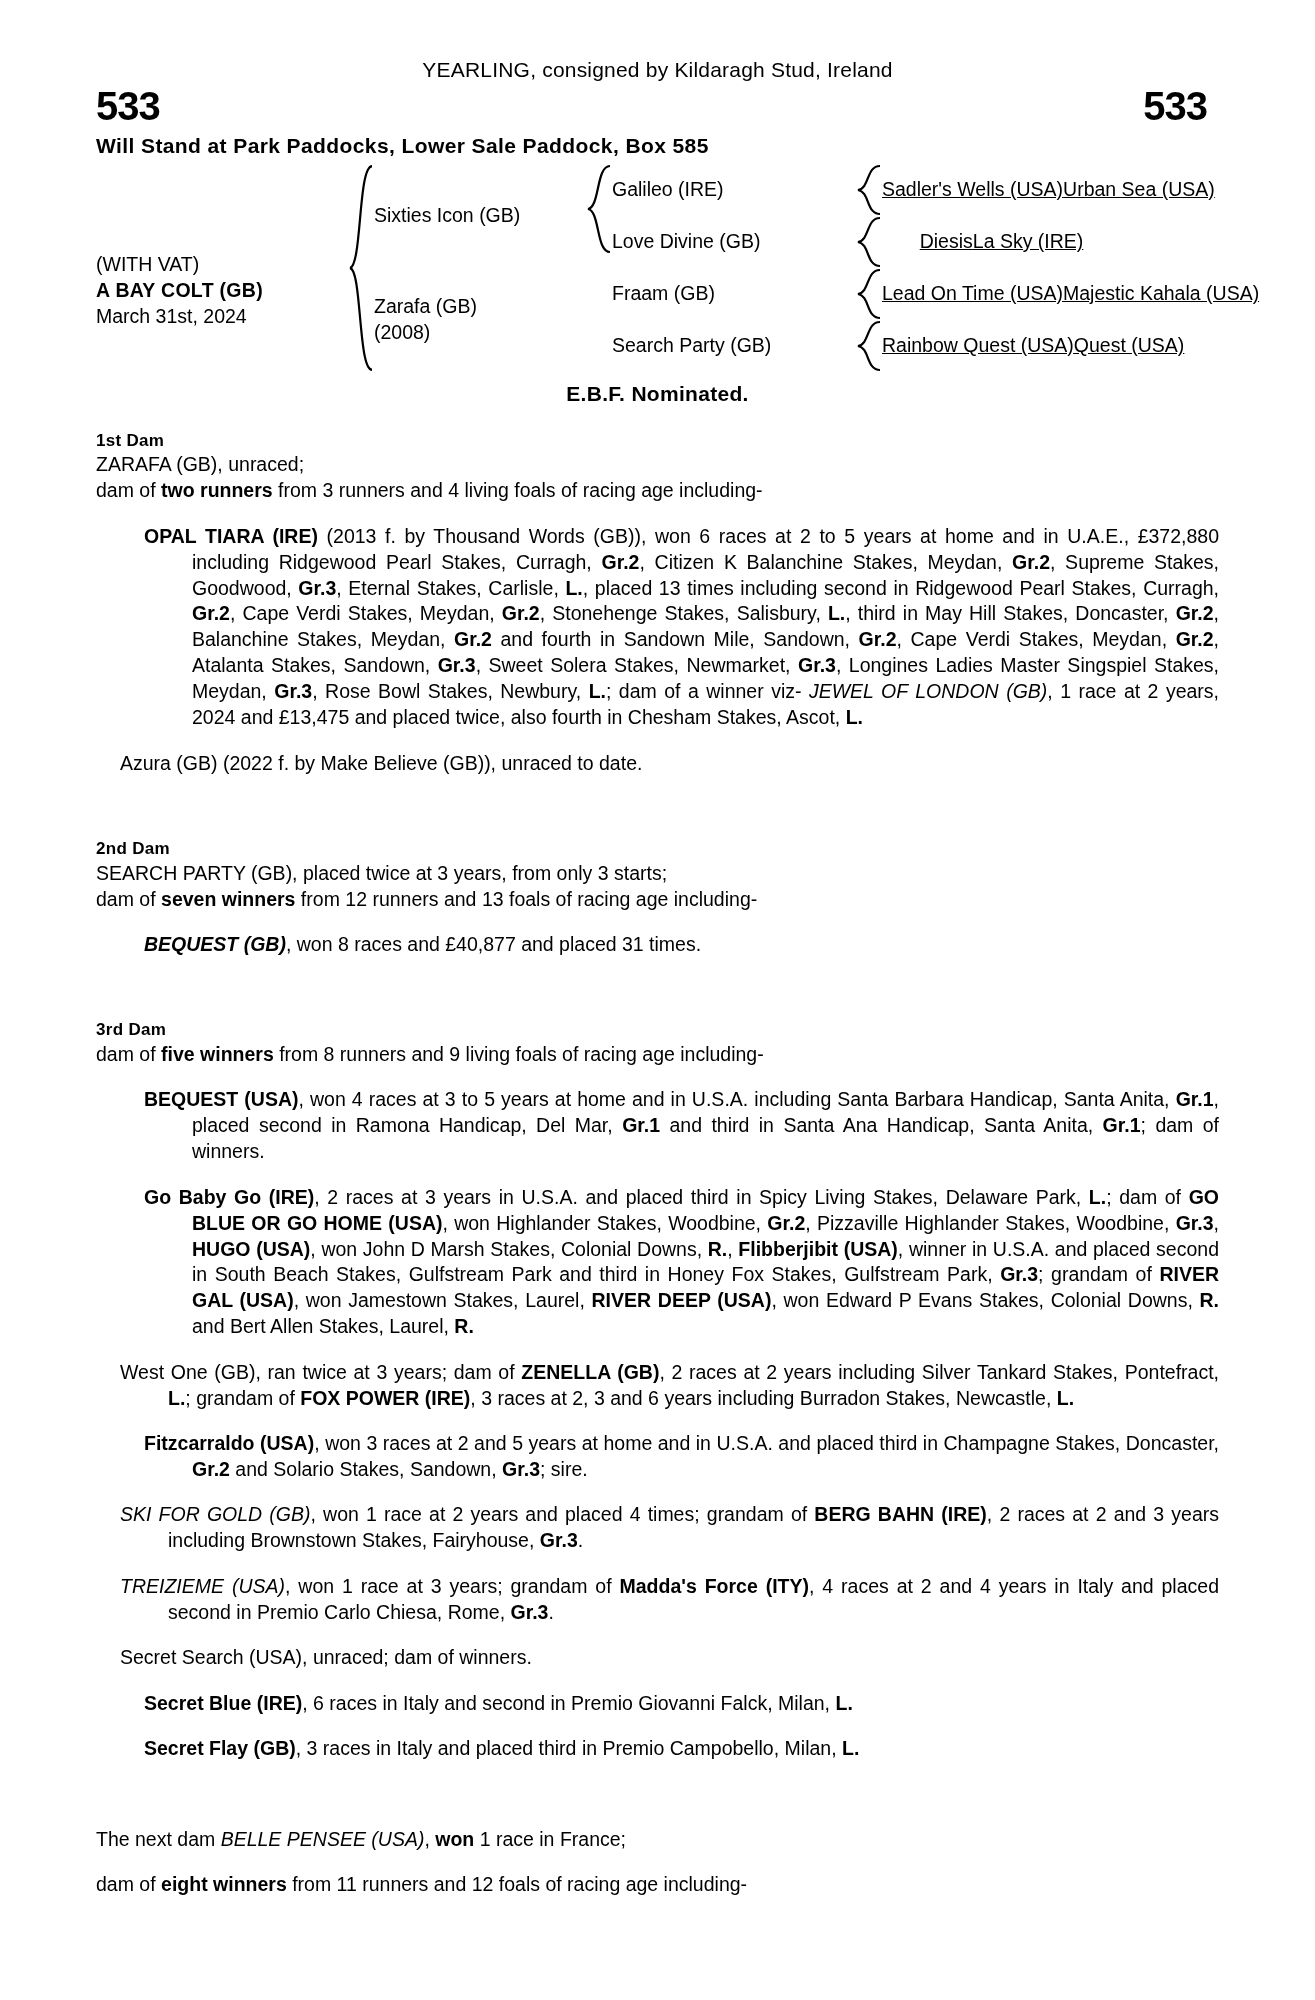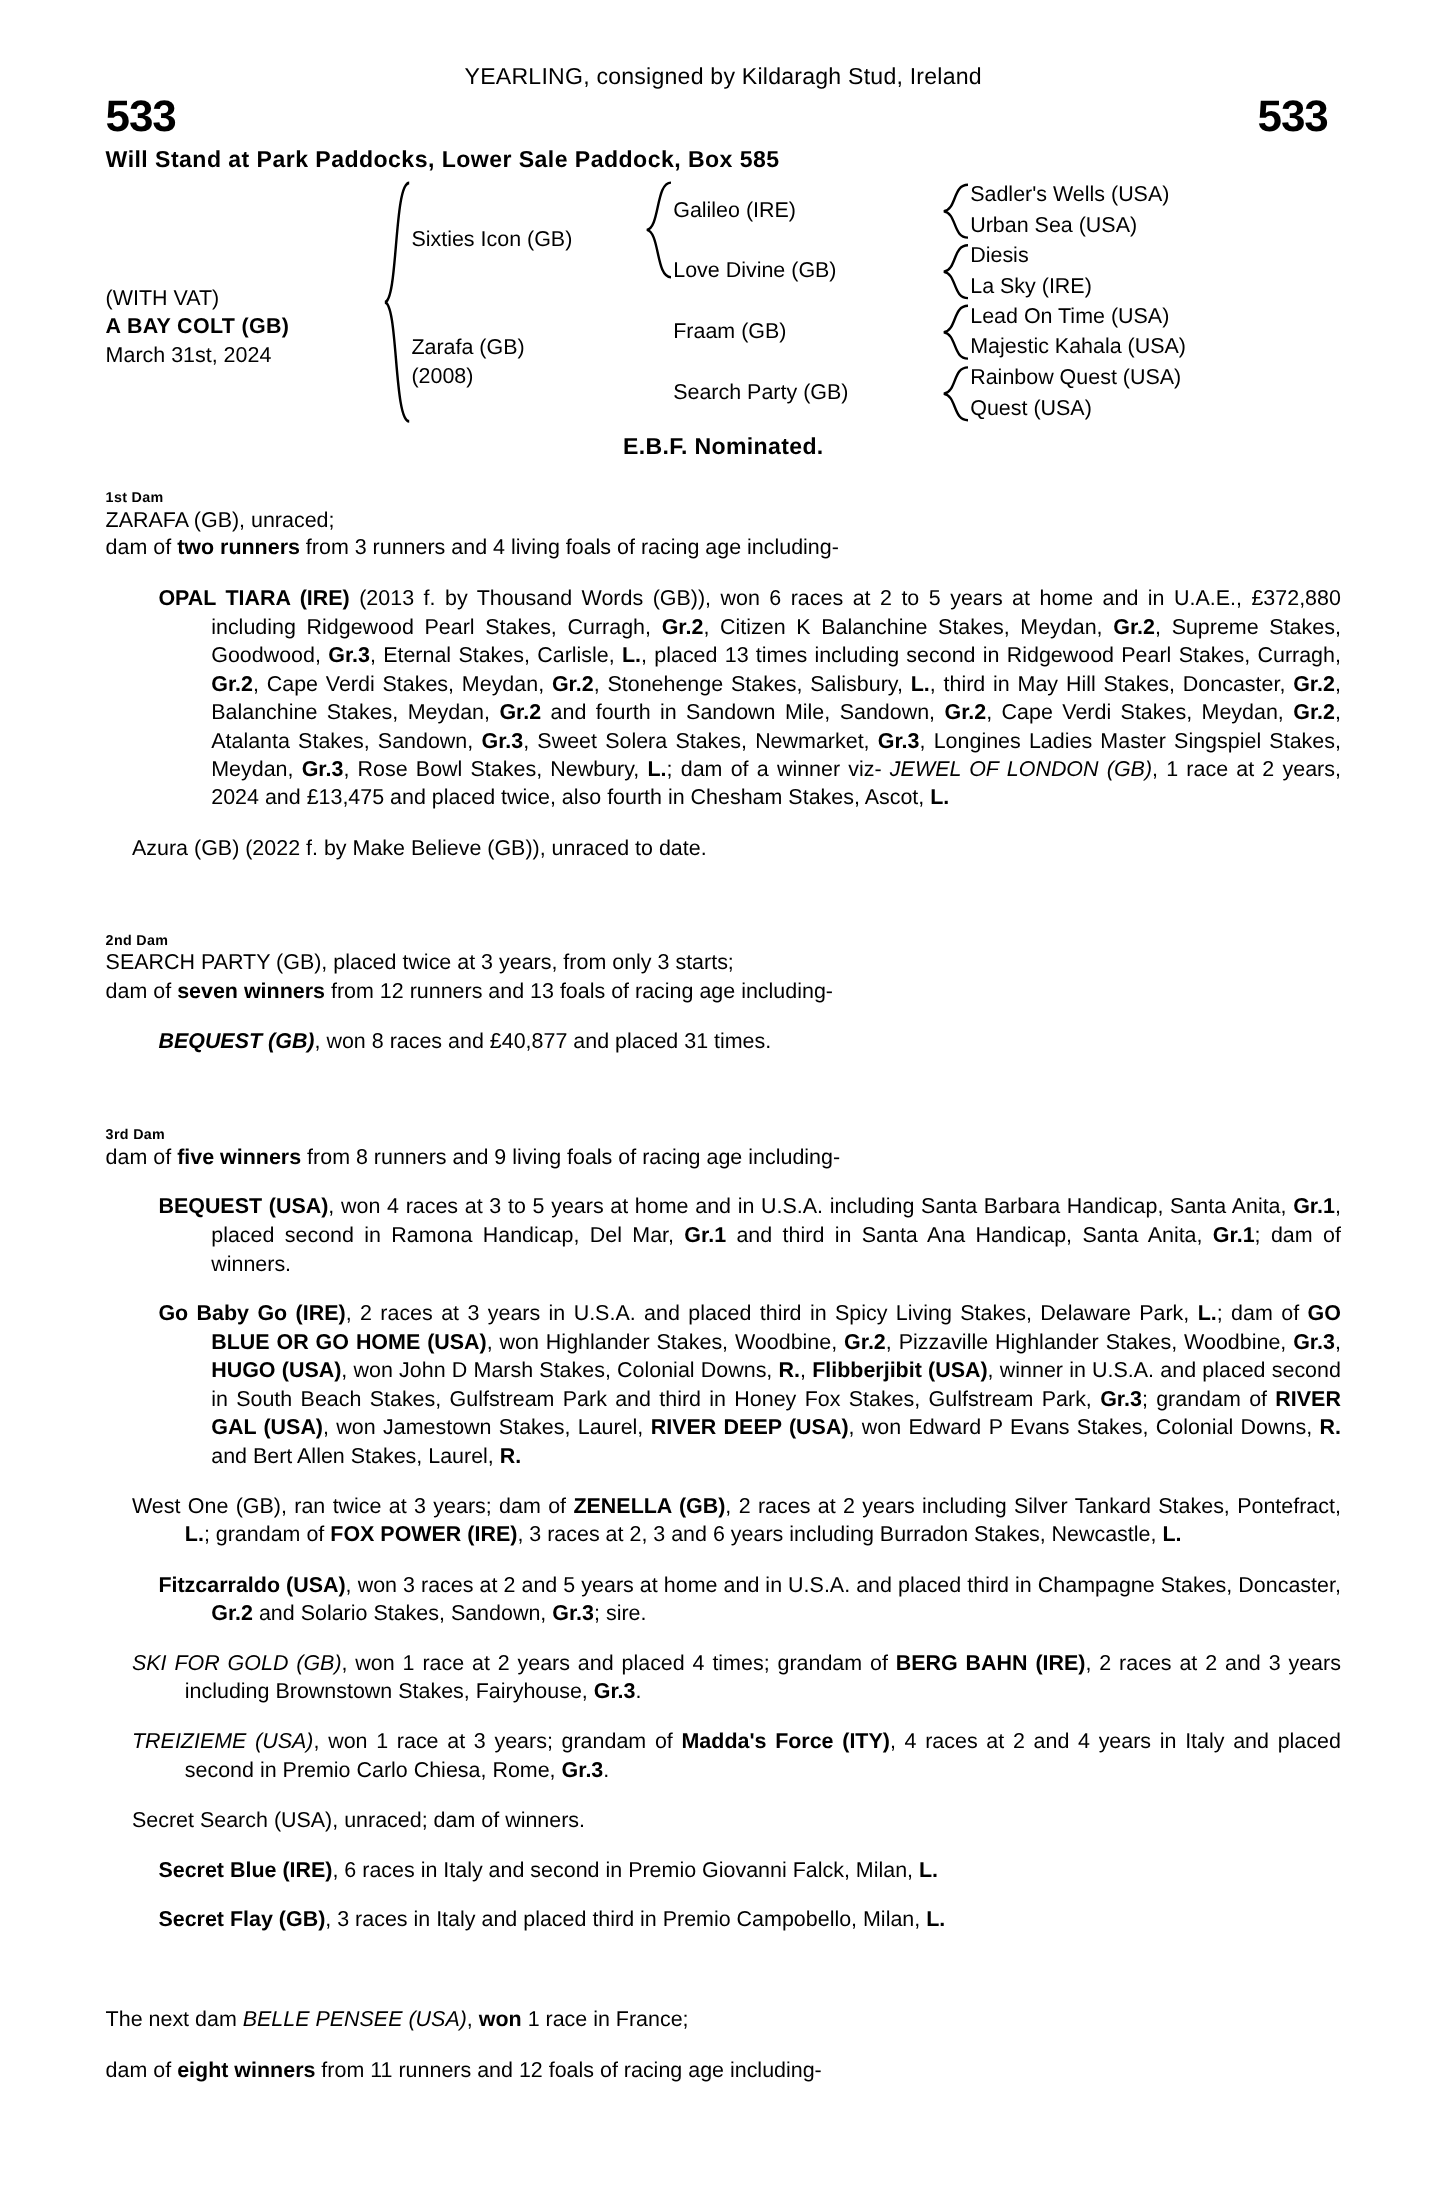--- a/index.html
+++ b/index.html
@@ -81,43 +81,44 @@
   .ped-col.gen4 { width: 265px; }
 
   .ped-cell {
     display: flex;
     align-items: center;
     flex: 1 1 0;
   }
   .ped-cell .txt { white-space: nowrap; }
   .ped-pair {
     display: flex;
-    flex-direction: column;
+    flex-direction: row;
     justify-content: center;
     flex: 1 1 0;
+    text-decoration: underline;
   }
   .ped-pair .ped-line {
     white-space: nowrap;
     line-height: 1.42;
   }
   .ped-sub {
     font-size: 19.5px;
   }
   .ebf {
     text-align: center;
     font-weight: bold;
     font-size: 21px;
     letter-spacing: 0.3px;
     margin: 8px 0 22px 0;
   }
 
   
   .dam-head {
     font-weight: bold;
-    font-size: 13px;
+    font-size: 17px;
     letter-spacing: 0.3px;
     margin: 16px 0 0 0;
   }
   p.t {
     margin: 0;
     text-align: justify;
     text-justify: inter-word;
   }
   .hang2 {
     margin-left: 48px;

